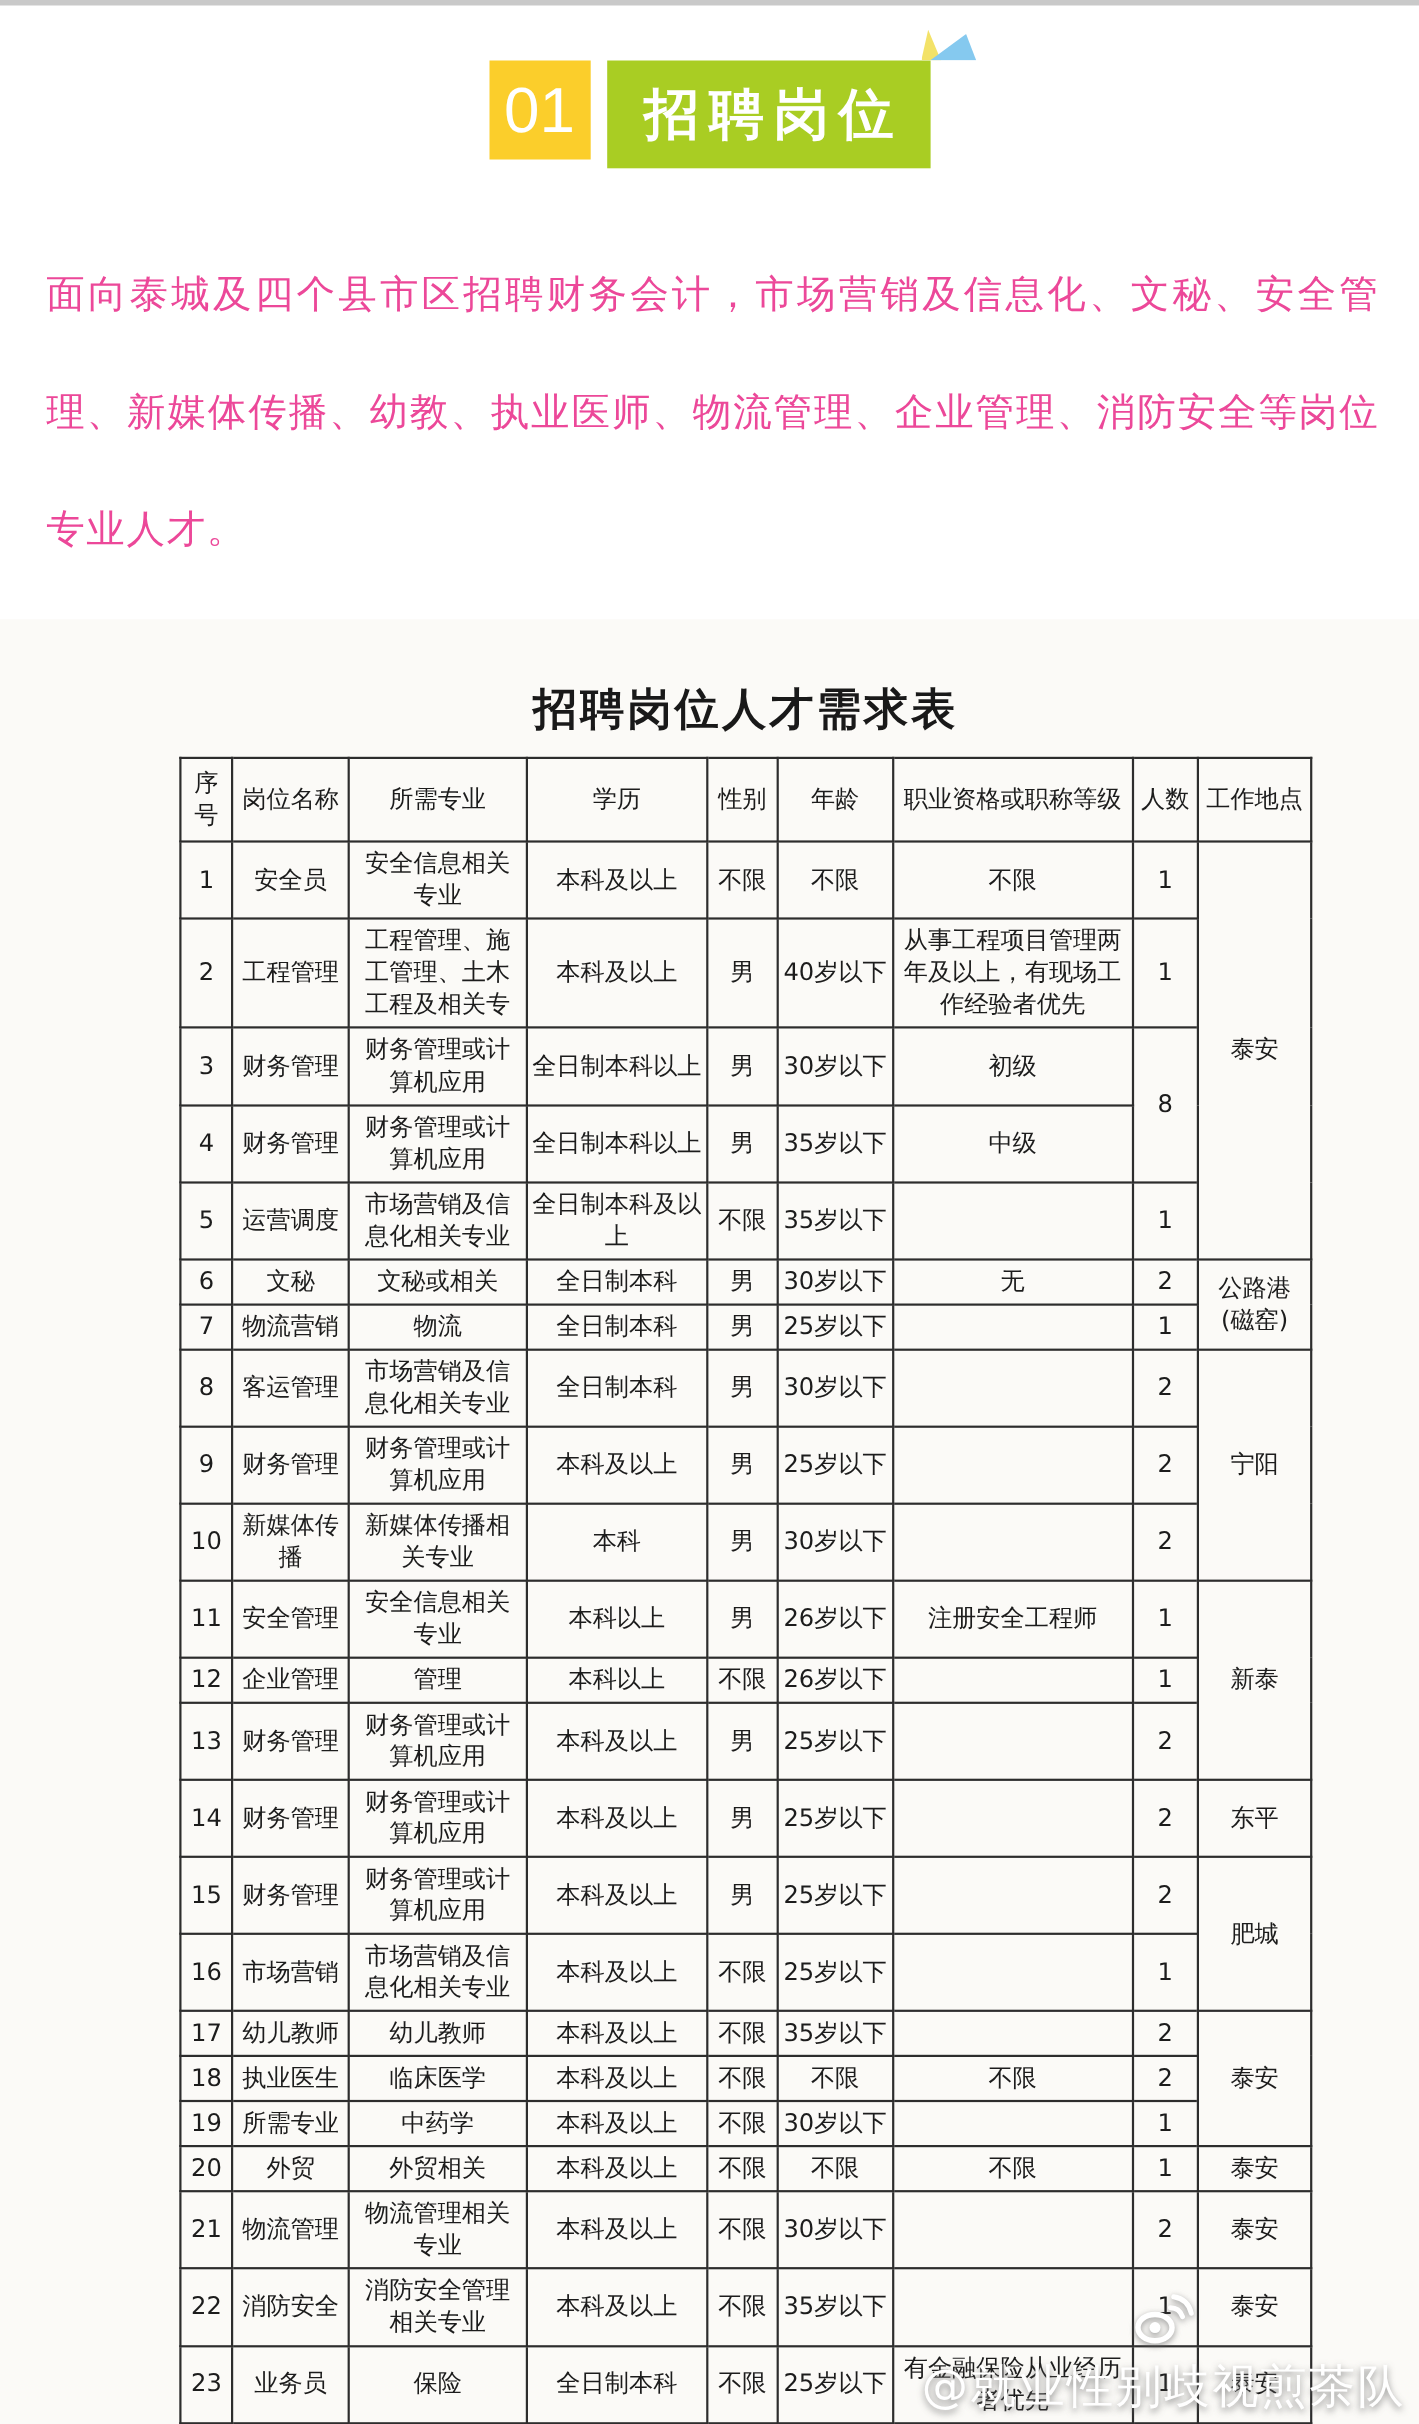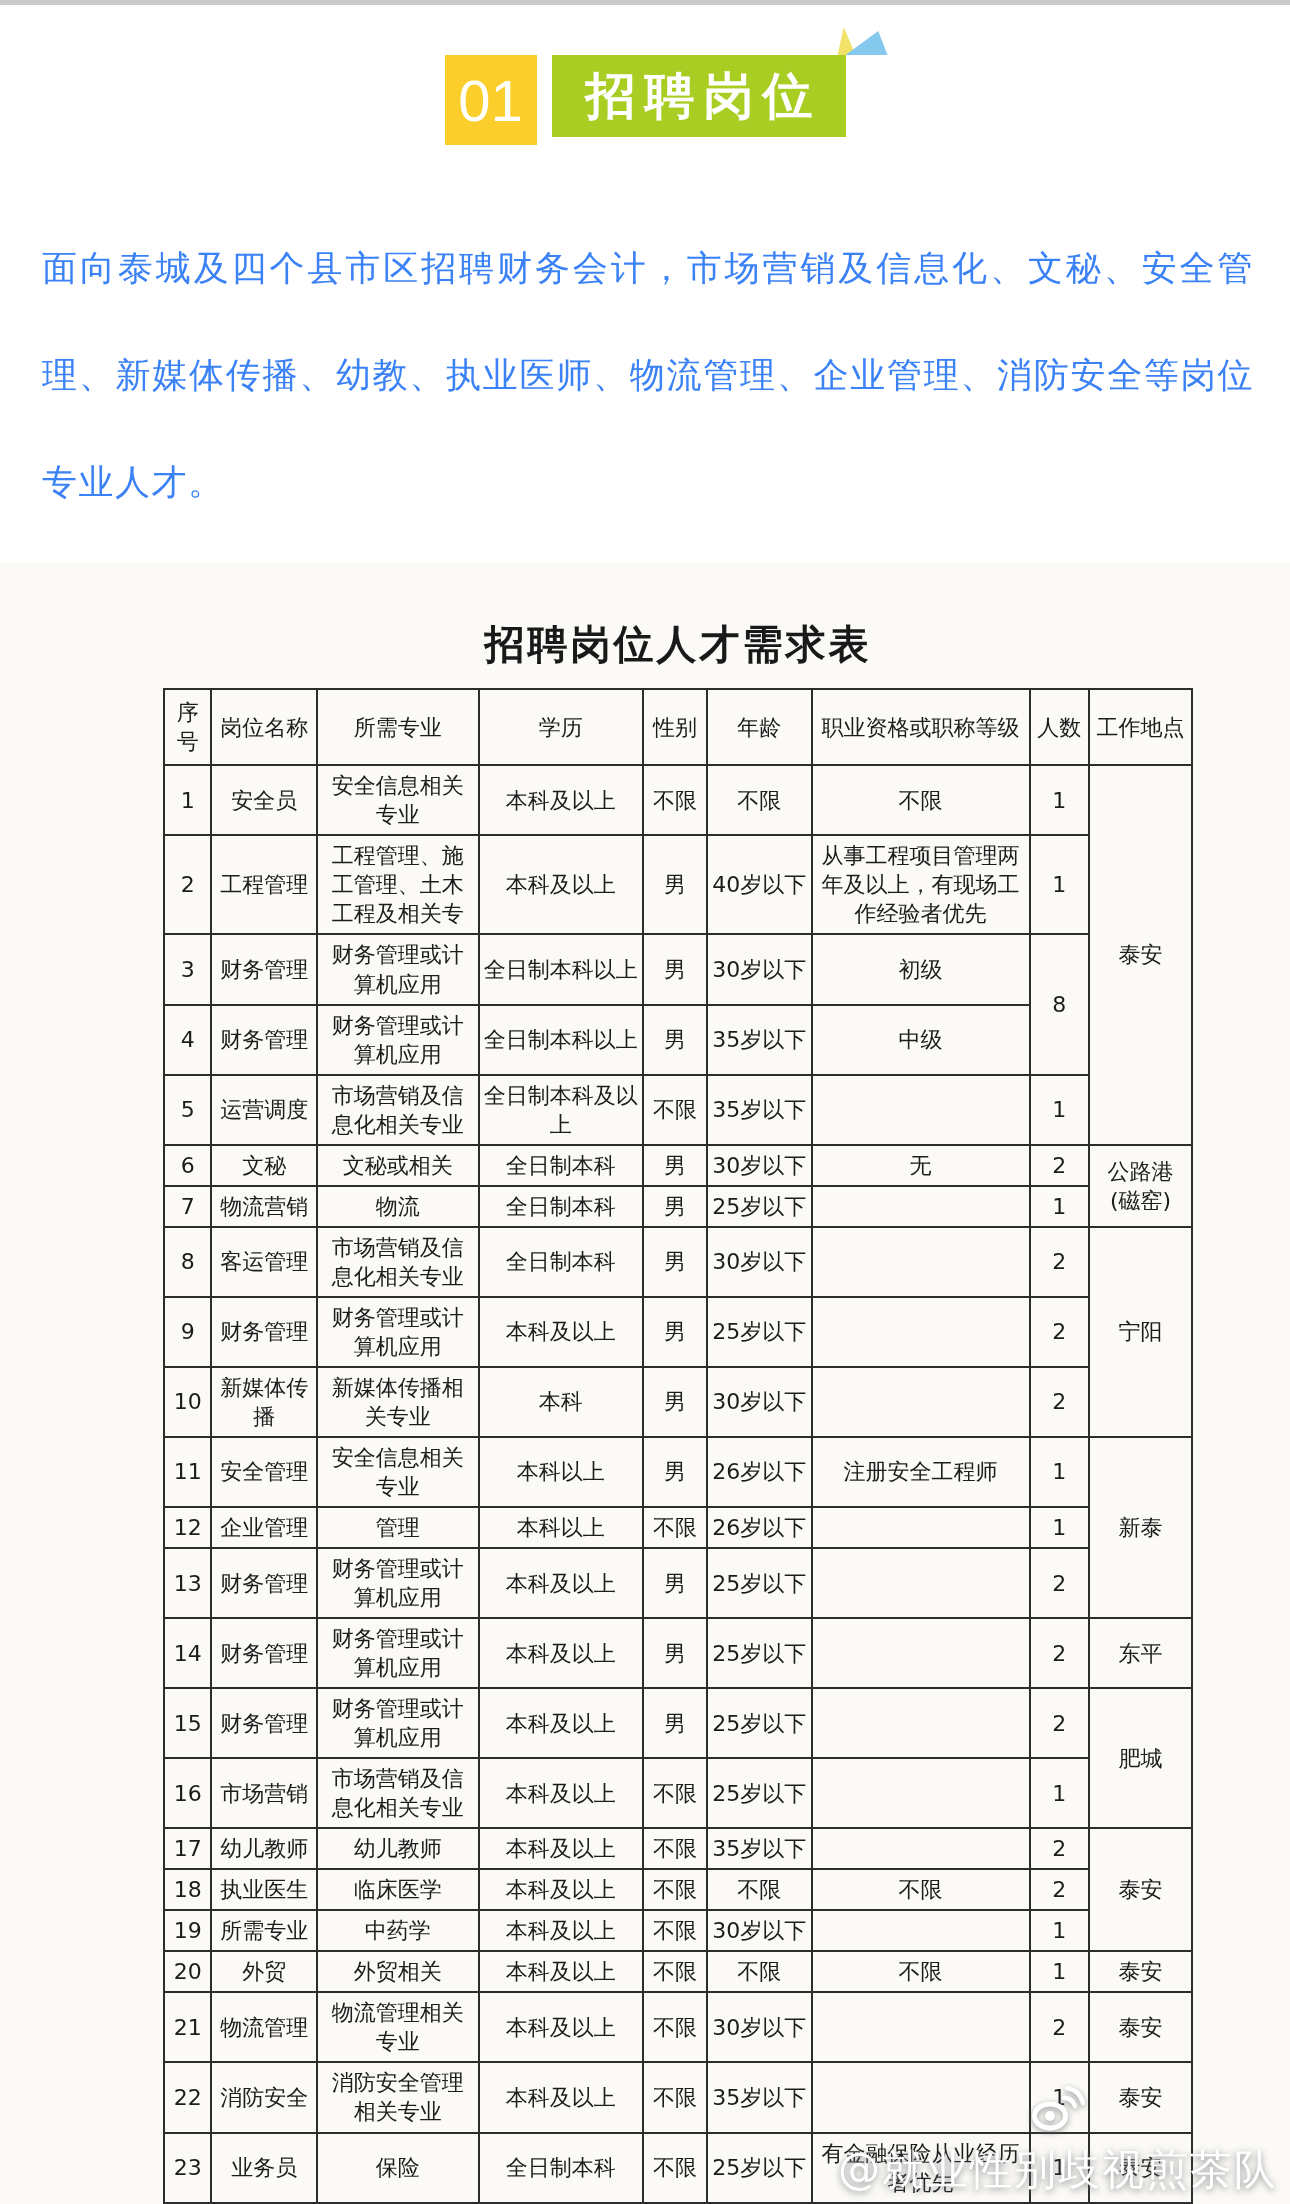--- a/index.html
+++ b/index.html
@@ -16,37 +16,37 @@
     margin-top: 50px; height: 90px;
     display: flex; justify-content: center; align-items: stretch; gap: 15px;
   }
   .num-box {
     width: 92px; background: #fbce2b; color: #ffffff;
     font-family: Liberation Sans, sans-serif; font-size: 58px;
     display: flex; align-items: center; justify-content: center;
   }
   .title-wrap { position: relative; }
   .title-box {
-    height: 82px; background: #a9cd23; color: #ffffff;
+    height: 98px; background: #a9cd23; color: #ffffff;
     font-size: 50px; font-weight: bold; letter-spacing: 9px;
     padding: 0 24px 0 34px;
     display: flex; align-items: center;
   }
   .corner-decoration { position: absolute; top: -28px; right: -42px; width: 50px; height: 28px; }
   .tri { position: absolute; }
   .tri-yellow { left: 0; top: 0; width: 18px; height: 28px; background: #f3e268;
     clip-path: polygon(35% 0, 0 100%, 100% 100%); }
   .tri-blue { left: 8px; top: 4px; width: 42px; height: 24px; background: #85c9ef;
     clip-path: polygon(78% 0, 0 100%, 100% 100%); }
 
   
   .intro {
     margin: 70px 36px 0 42px;
     font-size: 35px; line-height: 3.05; letter-spacing: 1.5px;
-    color: #3b82f6; text-align: justify;
+    color: #ec4899; text-align: justify;
   }
 
   
   .scan {
     position: relative; margin-top: 28px; height: 1645px;
     background: #fbfaf7; padding-top: 54px;
   }
   .table-block { width: 1030px; margin-left: 163px; }
   .table-title {
     margin: 0 0 16px; text-align: center;

